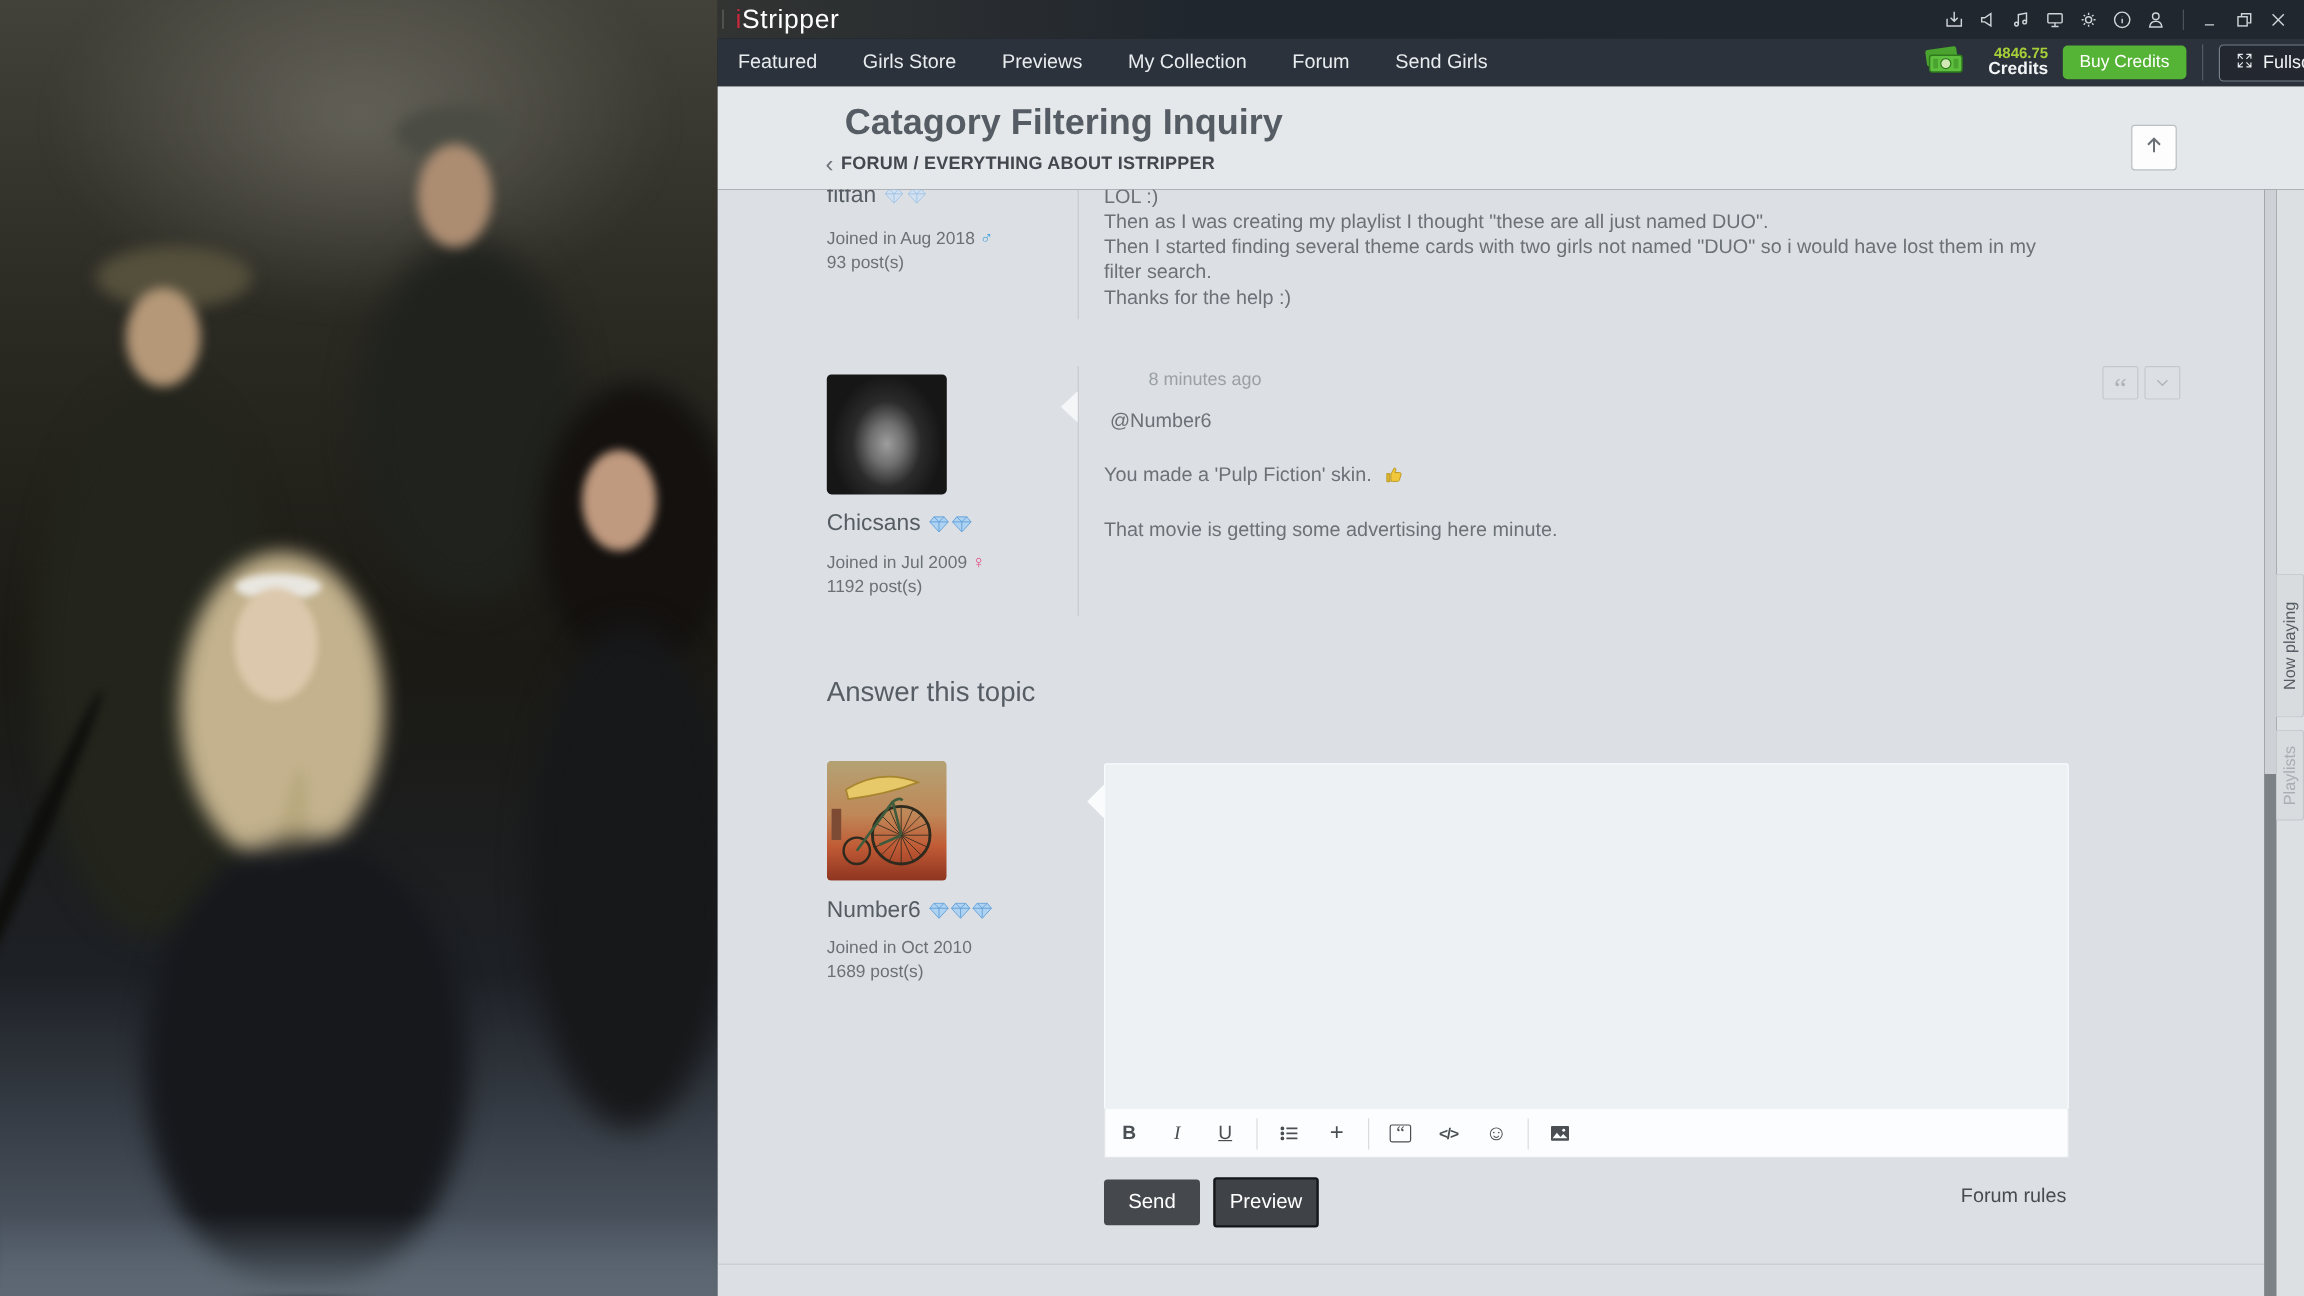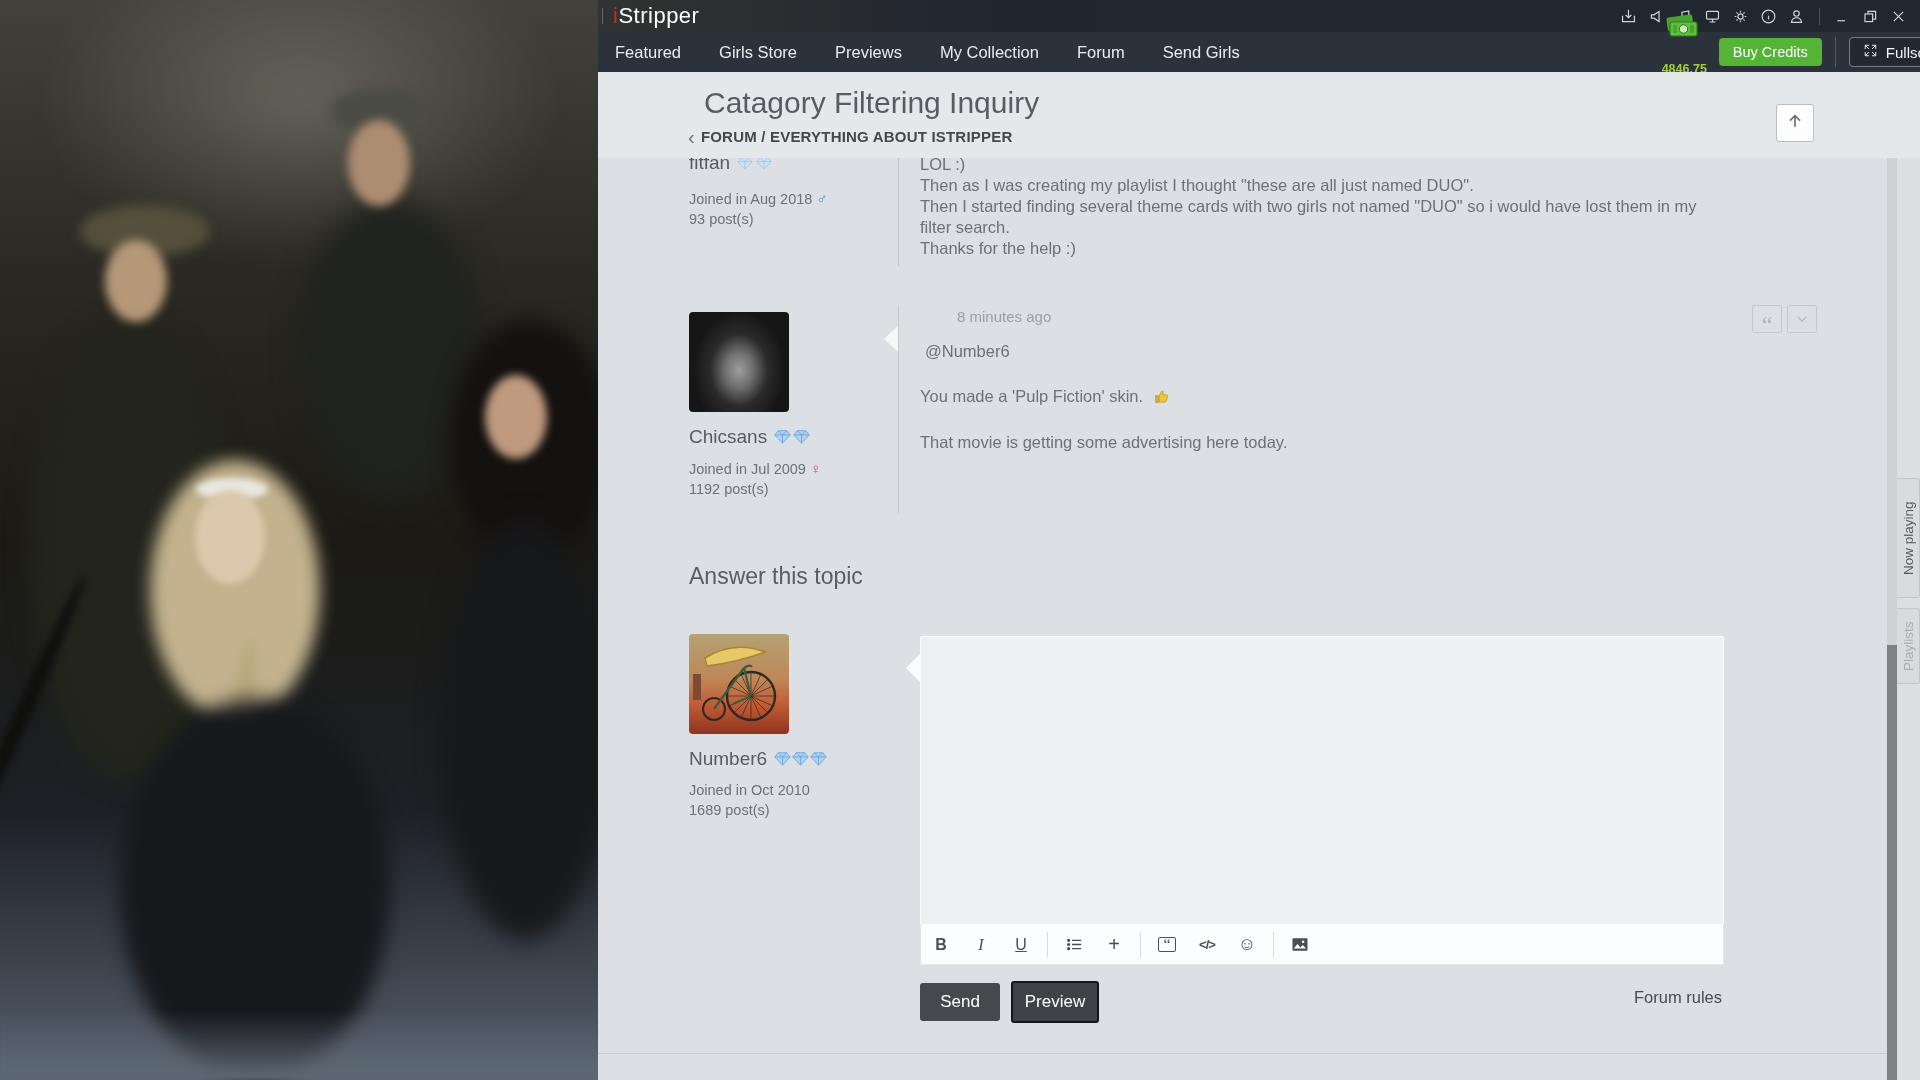--- a/index.html
+++ b/index.html
@@ -41,40 +41,40 @@
   .tb-ico { width:19px; height:19px; display:flex; align-items:center; justify-content:center; cursor:pointer; }
   .tb-ico svg { stroke:#cfd4d9; fill:none; stroke-width:1.4; }
   .tb-sep { width:1px; height:17px; background:#4a525b; margin:0 4px; }
 
   
   .navbar { position:absolute; left:598px; top:32px; width:1476px; height:40px; background:#2b323b;
             display:flex; align-items:center; }
   .nav-items { display:flex; align-items:center; gap:38px; padding-left:17px; }
   .nav-item { color:#e9ecef; font-size:16.5px; cursor:pointer; white-space:nowrap; }
   .nav-right { margin-left:auto; display:flex; align-items:center; padding-right:12px; }
-  .credits-box { display:flex; align-items:center; gap:19px; cursor:pointer;flex-direction:column; }
+  .credits-box { display:flex; align-items:center; gap:19px; cursor:pointer; }
   .credits-text { text-align:right; line-height:1.05; }
   .credits-amount { color:#a6ce39; font-size:12.5px; font-weight:bold; }
   .credits-label { color:#f2f4f6; font-size:14.5px; font-weight:bold; }
   .buy-btn { margin-left:12px; background:#55b336; color:#fff; font-size:14.5px; border:none; border-radius:4px;
              padding:6px 14px; cursor:pointer; }
   .nav-sep { width:1px; height:30px; background:#525a63; margin:0 13px; }
   .fs-btn { display:flex; align-items:center; gap:8px; background:rgba(20,24,30,.35); color:#f2f4f6; font-size:15px;
             border:1px solid #767d85; border-radius:4px; padding:5px 13px; cursor:pointer; }
   .fs-btn svg { stroke:#e9ecef; fill:none; stroke-width:1.6; }
   .toggle { margin-left:13px; display:flex; height:28px; border-radius:5px; overflow:hidden; border:1px solid #8a9097; cursor:pointer; }
   .toggle-left { width:38px; background:#2b323b; display:flex; align-items:center; justify-content:center; }
   .toggle-bars { width:21px; height:15px;
                  background:repeating-linear-gradient(90deg,#e9ecef 0 2px,transparent 2px 5px); }
   .toggle-right { width:40px; background:#c7ccd1; color:#fff; font-size:18px; font-weight:bold;
                   display:flex; align-items:center; justify-content:center; }
 
   
   .page-header { position:absolute; left:598px; top:72px; width:1322px; height:86px; background:#e4e8ea; }
-  .page-title { position:absolute; left:106px; top:14px; font-size:30px; color:#565c63; font-weight:400; }
+  .page-title { position:absolute; left:106px; top:14px; font-size:30px; color:#565c63; font-weight:700; }
   .breadcrumb { position:absolute; left:90px; top:56px; display:flex; align-items:center; gap:6px;
                 color:#42484e; font-size:15px; font-weight:bold; letter-spacing:.2px; cursor:pointer; }
   .crumb-chev { font-size:20px; font-weight:400; color:#6b7176; line-height:14px; }
   .scrolltop-btn { position:absolute; left:1178px; top:32px; width:38px; height:38px; background:#fdfdfd;
                    border:1px solid #b9bec3; border-radius:3px; display:flex; align-items:center; justify-content:center; cursor:pointer; }
   .scrolltop-btn svg { stroke:#6a7076; fill:none; stroke-width:2; }
 
   
   .content { position:absolute; left:598px; top:158px; width:1289px; height:922px; background:#dce0e4; overflow:hidden; }
   .usercol { position:absolute; left:91px; width:200px; }
@@ -366,21 +366,21 @@
         <div class="post-text" style="margin-left:5px">@Number6</div>
         <div class="post-text" style="margin-top:24px">
           <span>You made a 'Pulp Fiction' skin.</span>
           <span style="display:inline-block;vertical-align:-3px;margin-left:6px">
             <svg width="17" height="17" viewBox="0 0 20 20">
                 <path d="M2 9h3v8H2z" fill="#e3b62c" stroke="#b28f17" stroke-width=".8"></path>
                 <path d="M6 16.5V9.5l3.2-6c1.1-.2 2 .7 1.6 1.9L10 8h4.6c1 0 1.7 1 1.4 1.9l-1.6 5.2c-.3 1-1 1.6-2.1 1.6H7.5z" fill="#f0c63a" stroke="#b28f17" stroke-width=".8"></path>
               </svg>
           </span>
         </div>
-        <div class="post-text" style="margin-top:22px">That movie is getting some advertising here today.</div>
+        <div class="post-text" style="margin-top:22px">That movie is getting some advertising here minute.</div>
       </div>
     </div>
 
 
     <div class="answer-head">Answer this topic</div>
 
     <div>
       <div class="usercol" style="top:476px">
         <div class="avatar">
           <svg width="100" height="100" viewBox="0 0 100 100">

